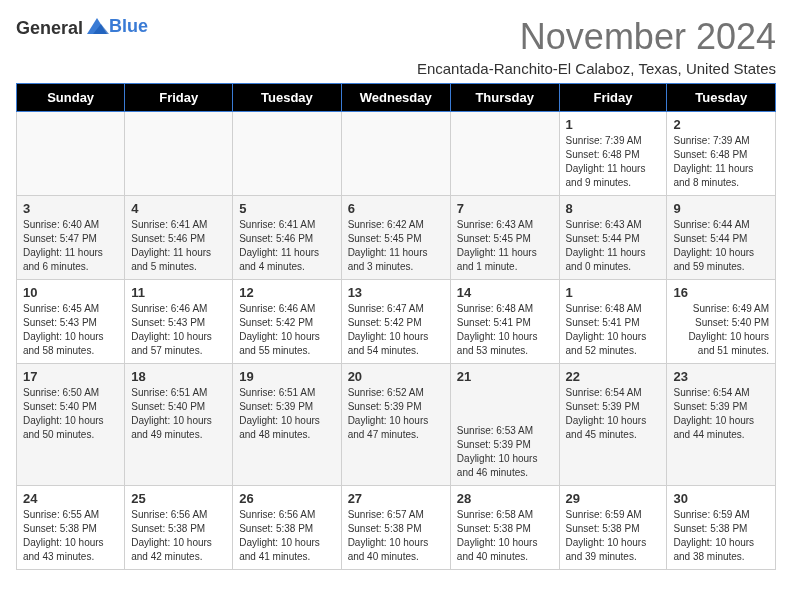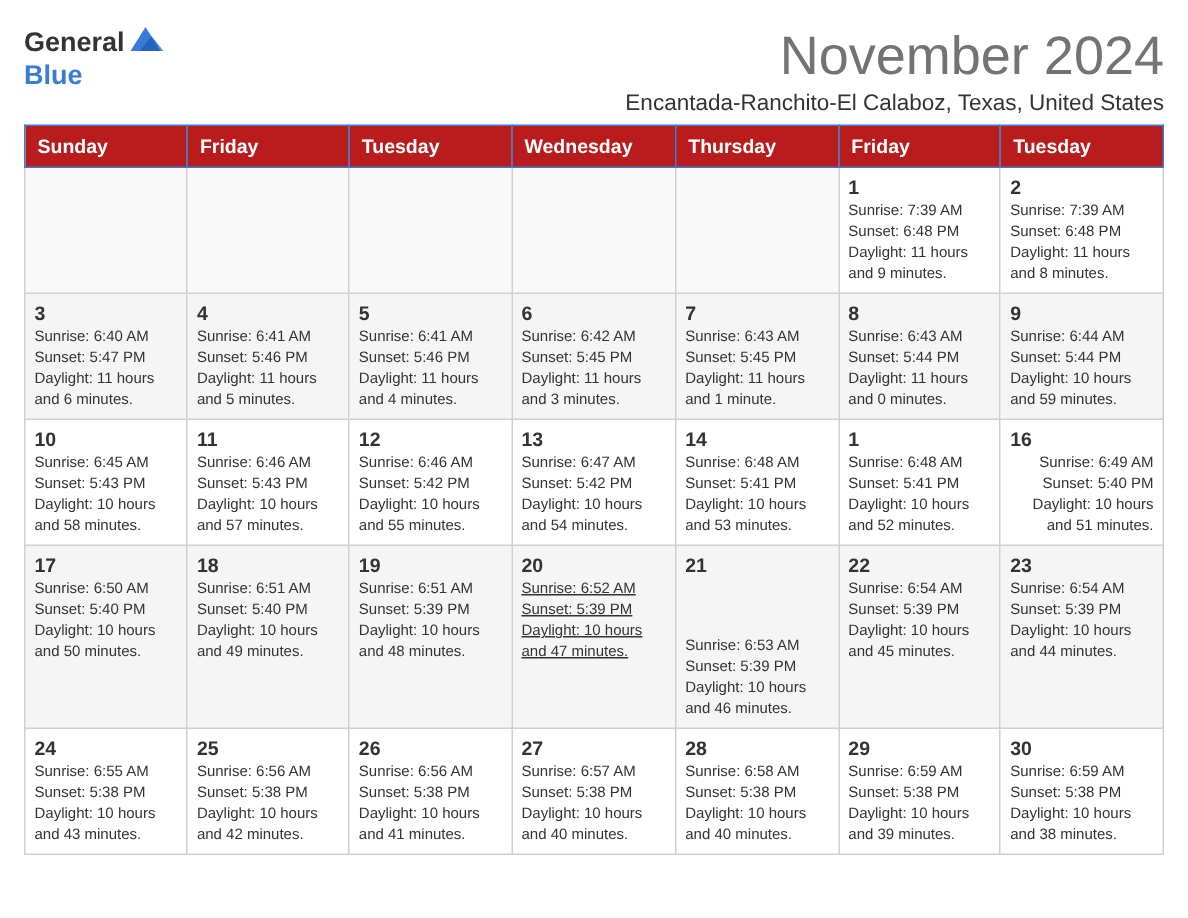--- a/index.html
+++ b/index.html
@@ -11,21 +11,20 @@
       padding: 16px;
     }
     .header-section {
       display: flex;
       align-items: flex-start;
       justify-content: space-between;
       margin-bottom: 6px;
     }
     .logo {
       display: flex;
-      flex-direction: column;
       align-items: flex-start;
     }
     .logo-text {
       display: flex;
       align-items: center;
     }
     .logo-general {
       font-size: 18px;
       font-weight: bold;
       color: #333;
@@ -52,23 +51,23 @@
       font-size: 15px;
       color: #333;
       margin-top: 2px;
     }
     .calendar {
       width: 100%;
       border-collapse: collapse;
       margin-top: 6px;
     }
     .calendar th {
-      background-color: #b91c1c;
+      background-color: #000000;
       color: #fff;
-      text-align: left;
+      text-align: center;
       padding: 6px 8px;
       font-size: 13px;
       font-weight: bold;
       border: 1px solid #3a7bd5;
     }
     .calendar td {
       vertical-align: top;
       padding: 5px 6px;
       border: 1px solid #d0d0d0;
       width: 110px;
@@ -251,21 +250,21 @@
 Daylight: 10 hours and 49 minutes.</div>
         </td>
         <td>
           <span class="day-num">19</span>
           <div class="day-info" style="white-space: pre-line;">Sunrise: 6:51 AM
 Sunset: 5:39 PM
 Daylight: 10 hours and 48 minutes.</div>
         </td>
         <td>
           <span class="day-num">20</span>
-          <div class="day-info" style="white-space: pre-line; text-decoration: underline;">Sunrise: 6:52 AM
+          <div class="day-info" style="white-space: pre-line;">Sunrise: 6:52 AM
 Sunset: 5:39 PM
 Daylight: 10 hours and 47 minutes.</div>
         </td>
         <td>
           <span class="day-num">21</span>
           <div class="day-info" style="white-space: pre-line; margin-top: 40px;">Sunrise: 6:53 AM
 Sunset: 5:39 PM
 Daylight: 10 hours and 46 minutes.</div>
         </td>
         <td>

